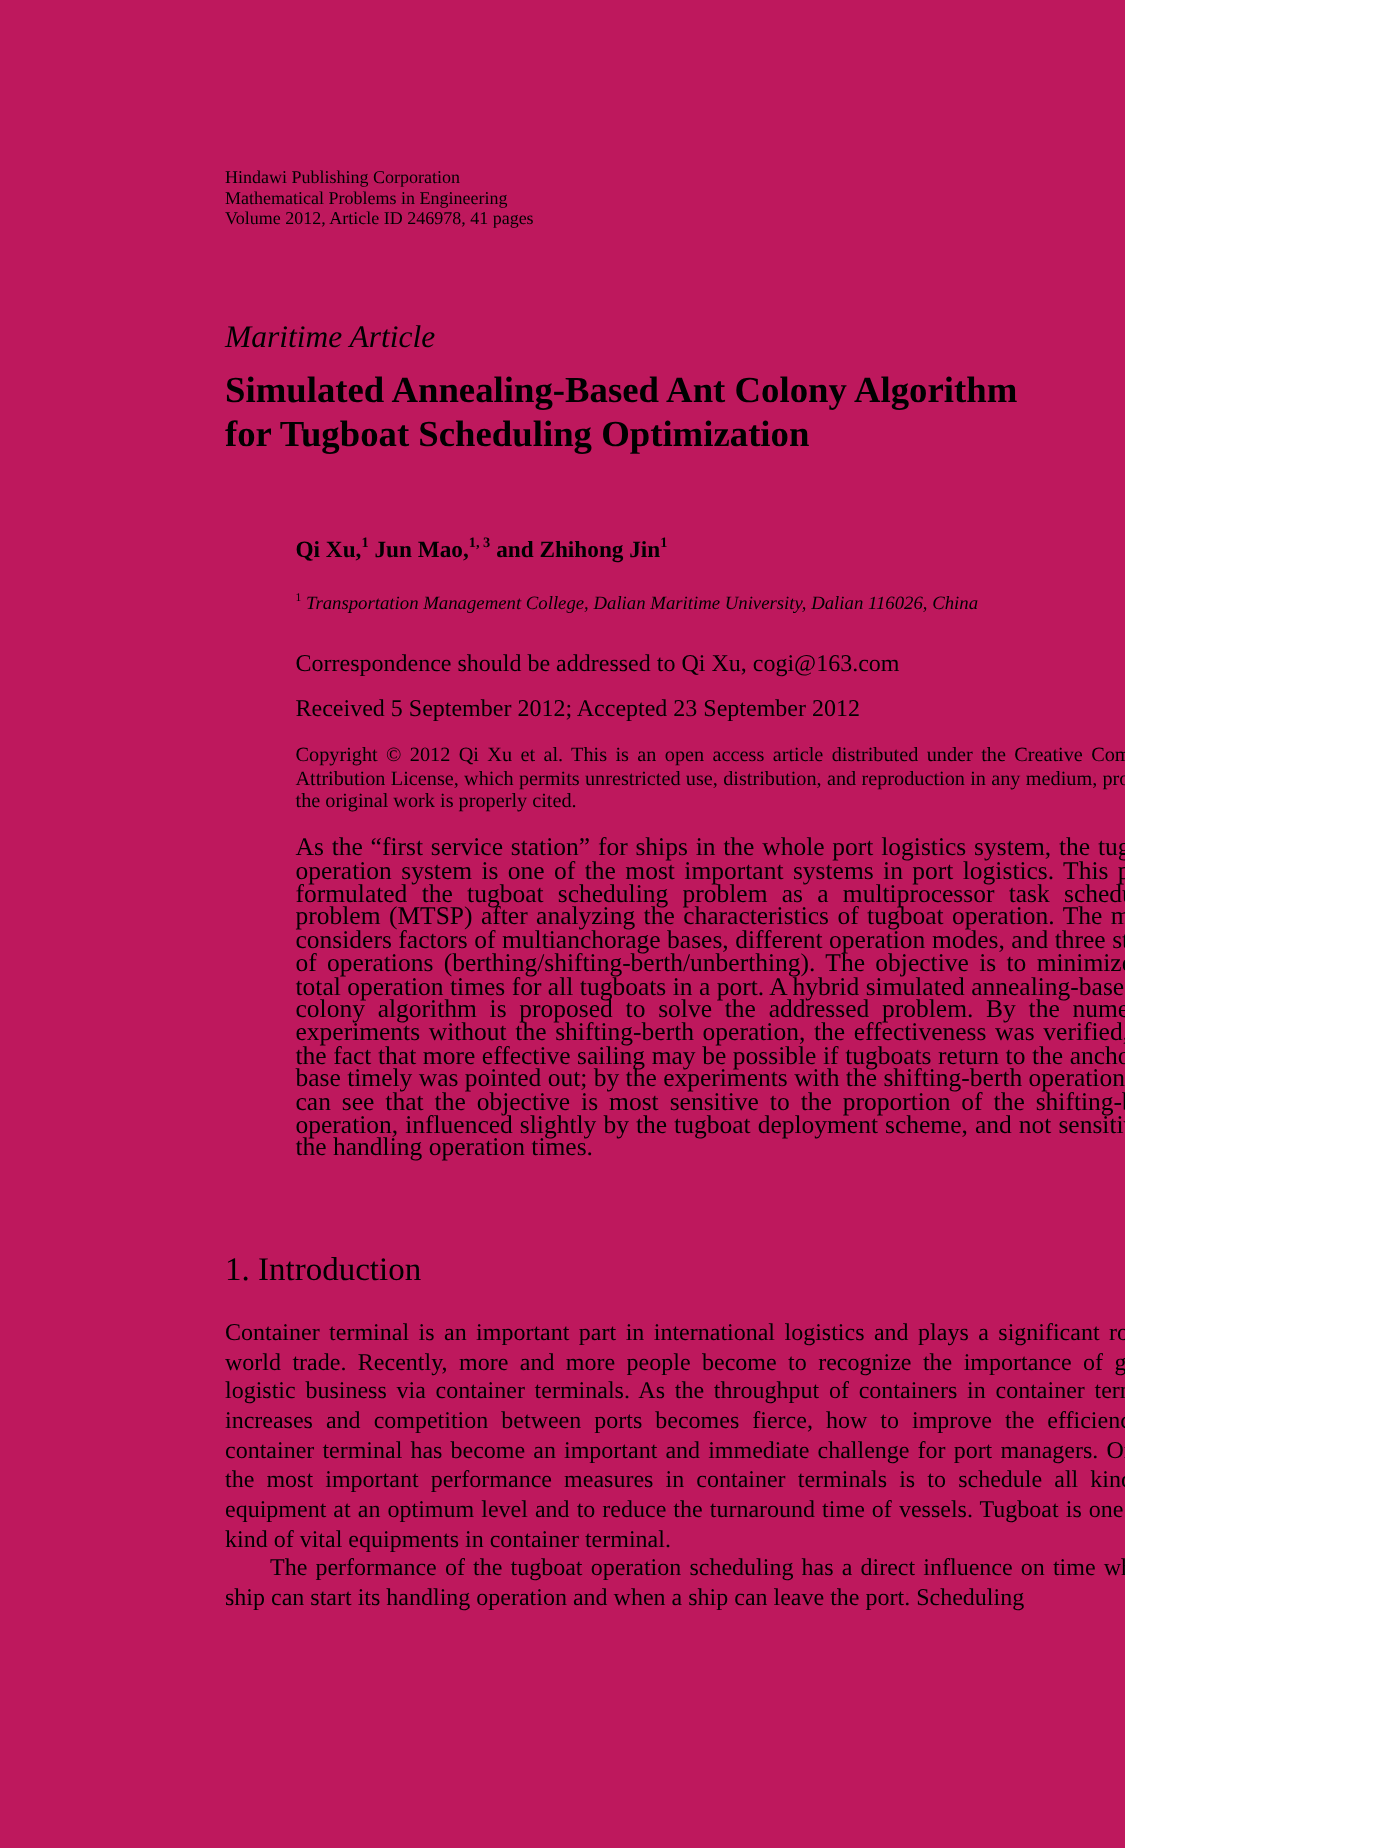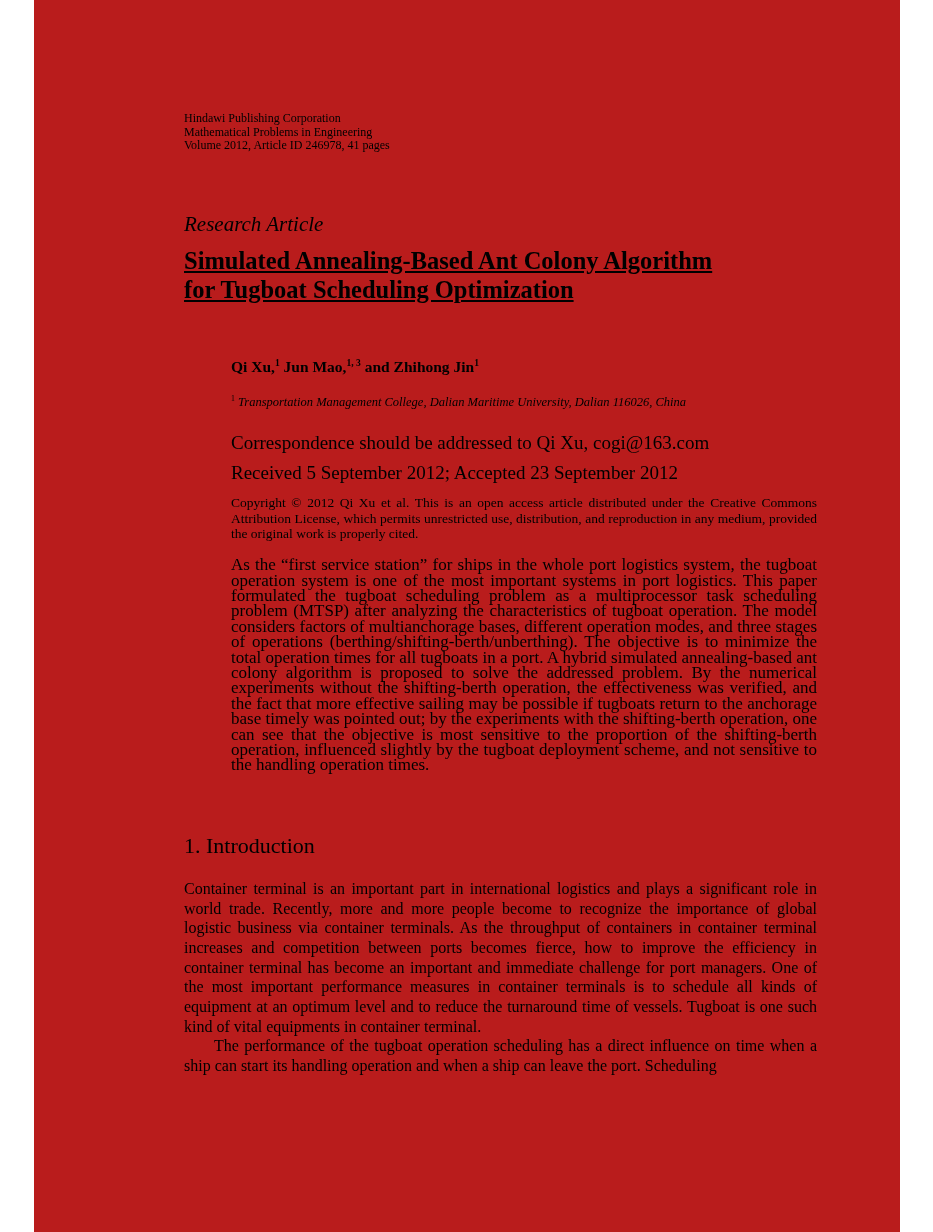--- a/index.html
+++ b/index.html
@@ -1,25 +1,24 @@
 <!DOCTYPE html>
 <html><head>
 <meta charset="utf-8">
 <style>
   * { margin: 0; padding: 0; box-sizing: border-box; }
   html, body { background: #ffffff; }
   .page {
     position: relative;
-    width: 866px;
+    width: 750px;
     height: 1232px;
-    background: #b91c1c;
+    background: #be185d;
     color: #000000;
     font-family: "Liberation Serif", "DejaVu Serif", serif;
     overflow: hidden;
-    margin-left: 34px;
   }
   .content {
     position: absolute;
     left: 150px;
     top: 0;
     width: 633px;
   }
   .pub-header {
     margin-top: 112px;
     font-size: 12px;
@@ -29,21 +28,20 @@
     margin-top: 59px;
     font-size: 21px;
     font-style: italic;
   }
   .title {
     margin-top: 9px;
     font-size: 24.5px;
     line-height: 29px;
     font-weight: bold;
     white-space: pre-line;
-    text-decoration: underline;
   }
   .indent-block {
     margin-left: 47px;
     width: 586px;
   }
   .authors {
     margin-top: 54px;
     font-size: 15.5px;
     font-weight: bold;
   }
@@ -53,21 +51,21 @@
     line-height: 0;
   }
   .affiliations {
     margin-top: 17px;
     font-size: 12.5px;
     font-style: italic;
     line-height: 18px;
   }
   .affiliation sup { font-style: normal; }
   .meta-line {
-    font-size: 19px;
+    font-size: 16px;
     line-height: 16px;
   }
   .correspondence { margin-top: 24px; }
   .received { margin-top: 14px; }
   .editor { margin-top: 14px; }
   .copyright {
     margin-top: 14px;
     font-size: 13.5px;
     line-height: 15.8px;
     text-align: justify;
@@ -97,21 +95,21 @@
 
 <div class="page">
   <div class="content">
 
     <header class="pub-header">
       <div>Hindawi Publishing Corporation</div>
       <div>Mathematical Problems in Engineering</div>
       <div>Volume 2012, Article ID 246978, 41 pages</div>
     </header>
 
-    <div class="article-type">Research Article</div>
+    <div class="article-type">Maritime Article</div>
 
     <h1 class="title">Simulated Annealing-Based Ant Colony Algorithm
 for Tugboat Scheduling Optimization</h1>
 
     <div class="indent-block">
 
       <div class="authors">
         <span>Qi Xu,</span><sup>1</sup><span> Jun Mao,</span><sup>1, 3</sup><span> and Zhihong Jin</span><sup>1</sup>
       </div>
 

